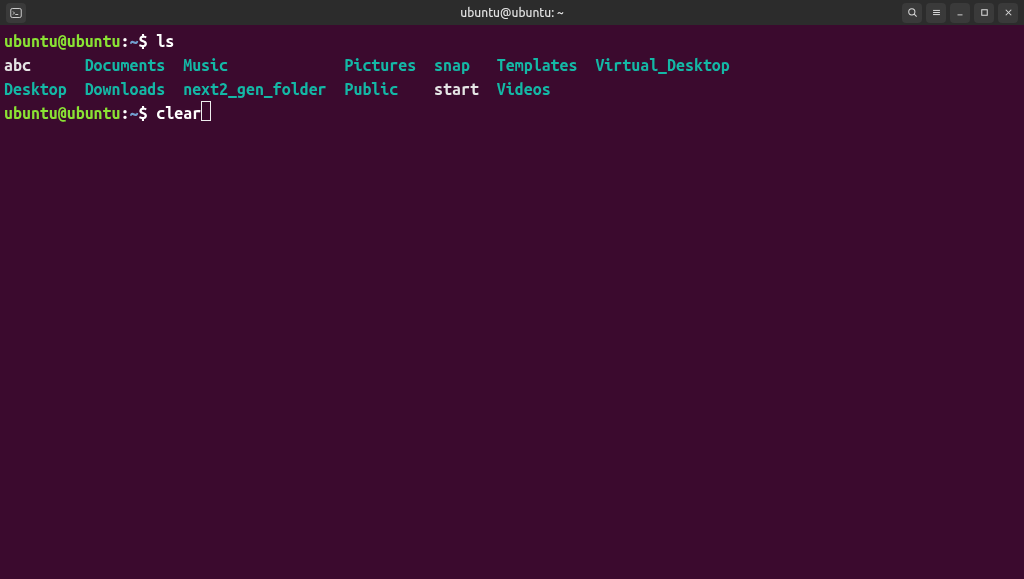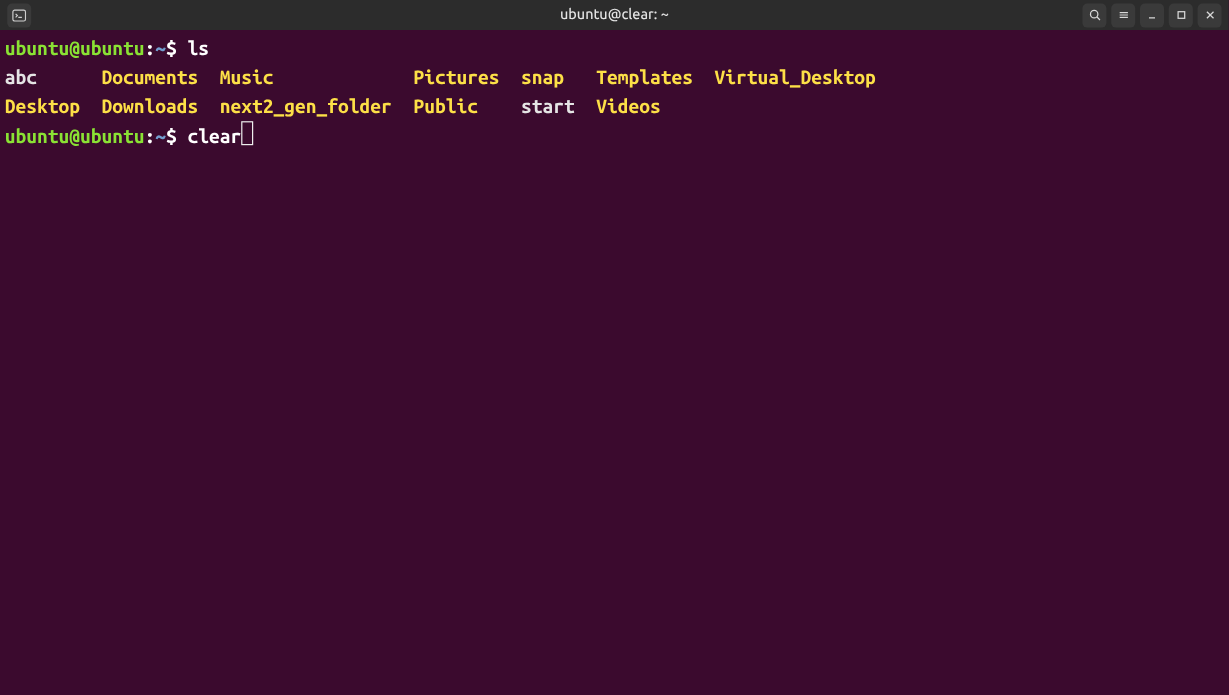--- a/index.html
+++ b/index.html
@@ -81,21 +81,21 @@
       font-weight: 600;
       padding: 4px 4px;
       white-space: pre;
       letter-spacing: 0px;
     }
     .user { color: #8ae234; font-weight: 700; }
     .colon { color: #ffffff; font-weight: 700; }
     .path { color: #729fcf; font-weight: 700; }
     .dollar { color: #ffffff; font-weight: 700; }
     .cmd { color: #ffffff; font-weight: 600; }
-    .dir { color: #fde047; font-weight: 700; }
+    .dir { color: #14b8a6; font-weight: 700; }
     .file { color: #e5e5e5; font-weight: 600; }
     .cursor {
       display: inline-block;
       width: 10px;
       height: 20px;
       border: 1px solid #eeeeee;
       vertical-align: -2px;
       margin-left: 0px;
     }
     .row {
@@ -106,21 +106,21 @@
 <body>
 
 <div class="titlebar">
   <div class="app-icon">
     <svg viewBox="0 0 16 16">
         <rect x="1" y="2" width="14" height="12" rx="2" fill="none" stroke="#cfcfcf" stroke-width="1.3"></rect>
         <path d="M4 6 L6 8 L4 10" stroke="#cfcfcf" stroke-width="1.3" fill="none"></path>
         <line x1="7" y1="10" x2="11" y2="10" stroke="#cfcfcf" stroke-width="1.3"></line>
       </svg>
   </div>
-  <div class="title">ubuntu@clear: ~</div>
+  <div class="title">ubuntu@ubuntu: ~</div>
   <div class="controls">
     <div class="ctrl">
       <svg viewBox="0 0 16 16">
           <circle cx="7" cy="7" r="4.5"></circle>
           <line x1="10.5" y1="10.5" x2="14" y2="14"></line>
         </svg>
     </div>
     <div class="ctrl">
       <svg viewBox="0 0 16 16">
           <line x1="3" y1="5" x2="13" y2="5"></line>

